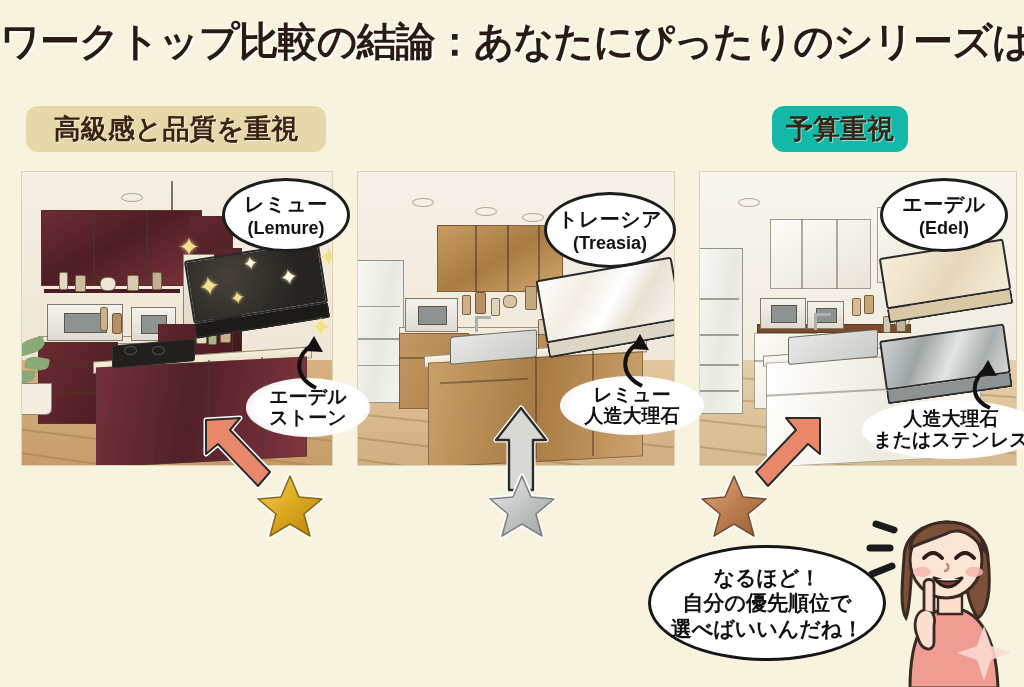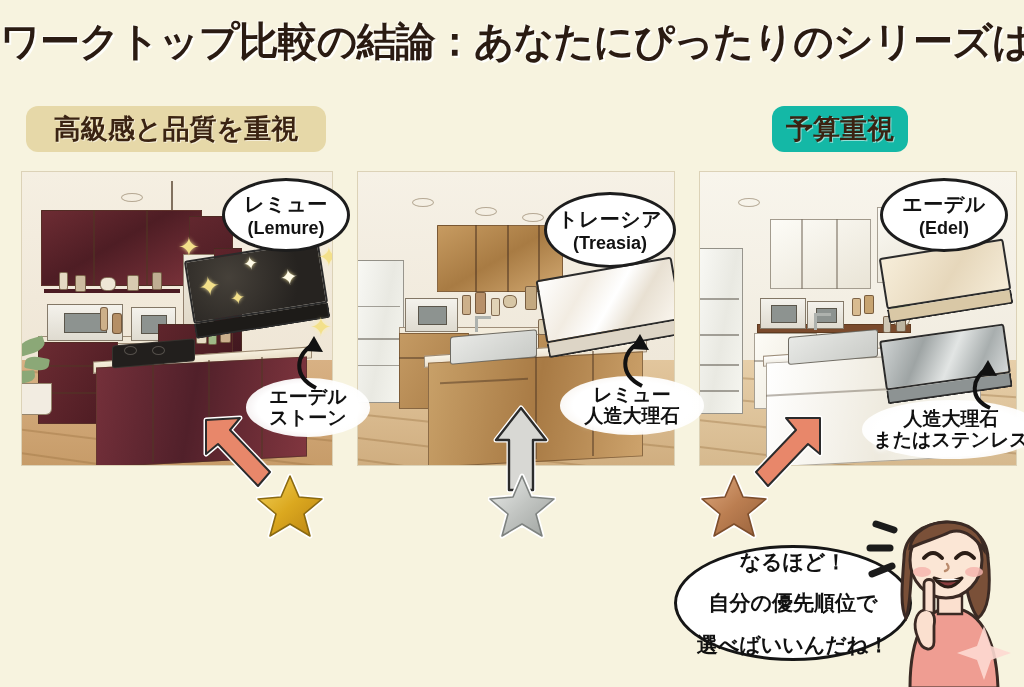--- a/index.html
+++ b/index.html
@@ -406,21 +406,21 @@
     <polygon points="34,3 43,24 66,26 48,41 54,63 34,51 14,63 20,41 2,26 25,24" fill="url(#gBr)" stroke="#7d4e2c" stroke-width="1.6" stroke-linejoin="round"></polygon>
     <defs>
         <linearGradient id="gBr" x1="0" y1="0" x2="1" y2="1">
       <stop offset="0%" stop-color="#e0ab81"></stop>
           <stop offset="50%" stop-color="#bb7e51"></stop>
           <stop offset="100%" stop-color="#96603a"></stop>
     </linearGradient>
       </defs>
   </svg>
 
-  <div class="bigbub" style="left:674px;top:545px;width:232px;height:110px;gap:16px;">
+  <div class="bigbub" style="left:648px;top:545px;width:232px;height:110px;">
     <div>なるほど！</div>
     <div>自分の優先順位で</div>
     <div>選べばいいんだね！</div>
   </div>
   <svg class="tail" style="left:862px;top:566px;z-index:8;" width="40" height="40">
     <polygon points="34,20 2,4 6,30" fill="#fff" stroke="#161616" stroke-width="3.5" stroke-linejoin="round"></polygon>
   </svg>
 
   <svg class="char" style="left:866px;top:492px;" width="158" height="195" viewBox="0 0 158 195">
 

